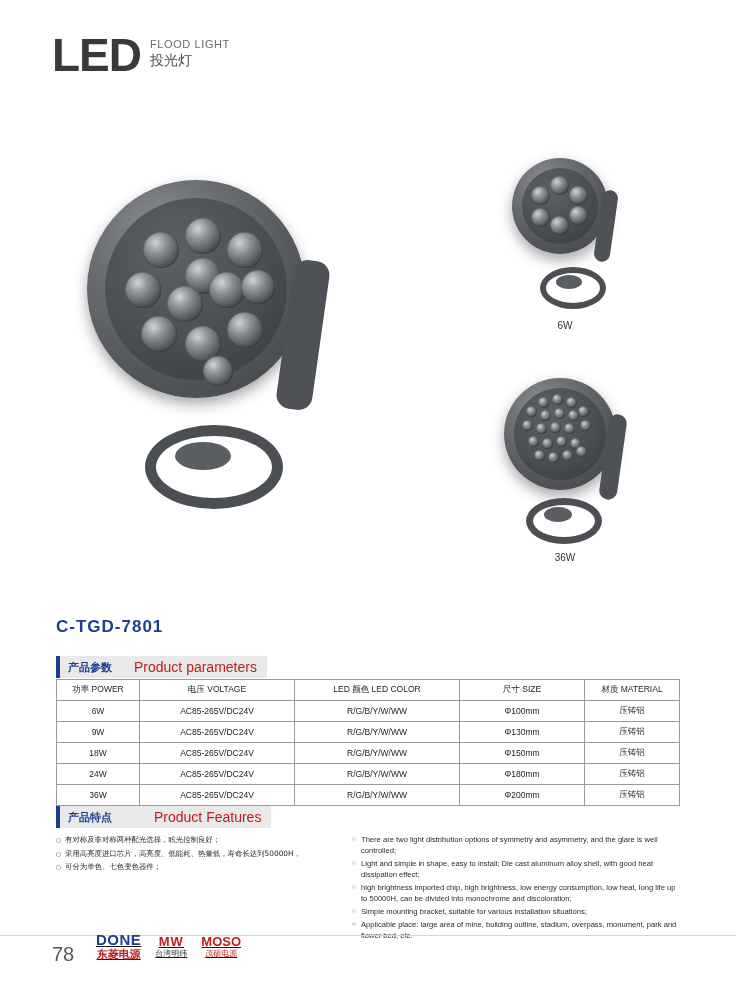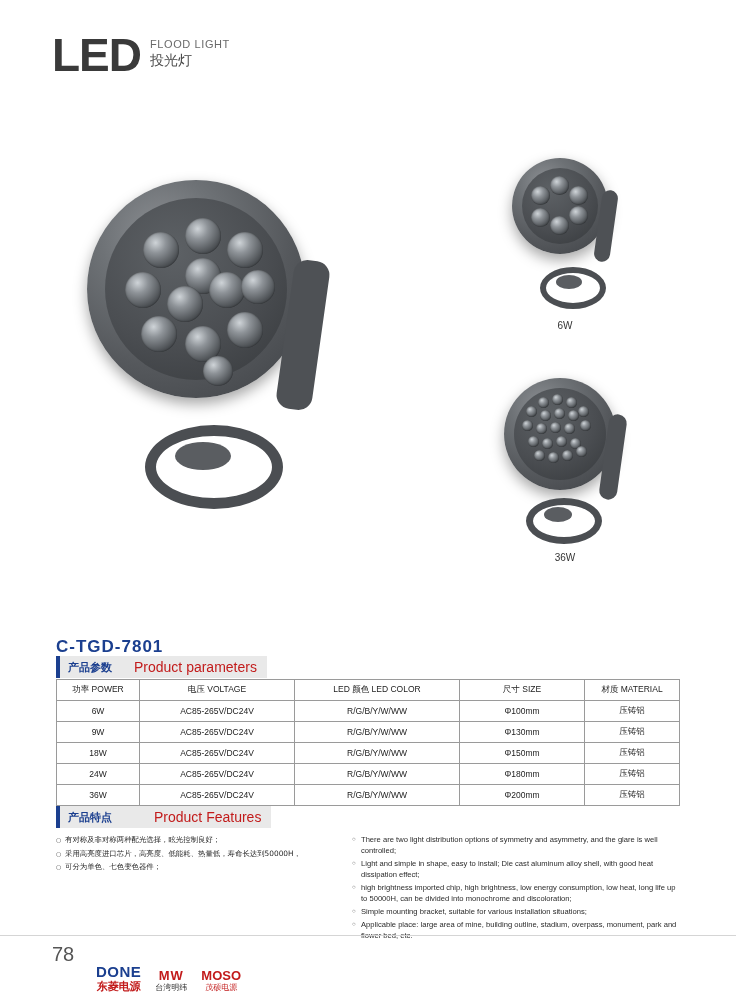--- a/index.html
+++ b/index.html
@@ -45,21 +45,21 @@
     border:10px solid #4b4e52;background:transparent;
   }
   .base-plate{
     position:absolute;background:#4b4e52;border-radius:14px;
   }
   .cap-label{position:absolute;width:100%;text-align:center;font-size:10px;color:#333;}
 
   
   .model-code{
     position:absolute;left:56px;top:617px;font-size:17px;font-weight:bold;
-    color:#1b3f8f;letter-spacing:1px;margin-top:20px;
+    color:#1b3f8f;letter-spacing:1px;
   }
 
   
   .sec-head{
     position:absolute;display:flex;align-items:center;
     background:#e9e9e9;border-left:4px solid #1b3f8f;padding:3px 10px 3px 8px;
   }
   .sec-cn{font-size:11px;color:#1b3f8f;font-weight:bold;font-family:"DejaVu Sans", sans-serif;text-align:center;}
   .sec-en{font-size:14px;color:#c21b1b;margin-left:22px;}
 
@@ -87,21 +87,21 @@
     font-family:"DejaVu Sans", sans-serif;
   }
   .feat-item::before{
     content:"\25CB";position:absolute;left:0;top:0;font-size:6px;color:#444;
   }
   .feat-right .feat-item{font-family:"Liberation Sans", sans-serif;font-size:7.6px;line-height:11px;}
 
   
   .footer-rule{position:absolute;left:0;top:935px;width:736px;height:1px;background:#d5d5d5;}
   .page-num{position:absolute;left:52px;top:943px;font-size:20px;color:#555;}
-  .logo-row{position:absolute;left:96px;top:964px;display:flex;align-items:flex-end;}
+  .logo-row{position:absolute;left:96px;top:932px;display:flex;align-items:center;text-decoration:underline;}
   .logo-done{display:flex;flex-direction:column;align-items:center;margin-right:14px;}
   .logo-done .en{font-size:15px;font-weight:bold;color:#1b3f8f;letter-spacing:0.5px;line-height:16px;}
   .logo-done .cn{font-size:11px;font-weight:bold;color:#c21b1b;font-family:"DejaVu Sans", sans-serif;line-height:13px;}
   .logo-mw{display:flex;flex-direction:column;align-items:center;margin-right:14px;}
   .logo-mw .mark{font-size:13px;font-weight:bold;color:#c21b1b;line-height:14px;letter-spacing:1px;}
   .logo-mw .cn{font-size:8px;color:#333;font-family:"DejaVu Sans", sans-serif;line-height:10px;}
   .logo-moso{display:flex;flex-direction:column;align-items:center;}
   .logo-moso .en{font-size:13px;font-weight:bold;color:#c21b1b;line-height:14px;}
   .logo-moso .cn{font-size:8px;color:#c21b1b;font-family:"DejaVu Sans", sans-serif;line-height:10px;}
 </style>

